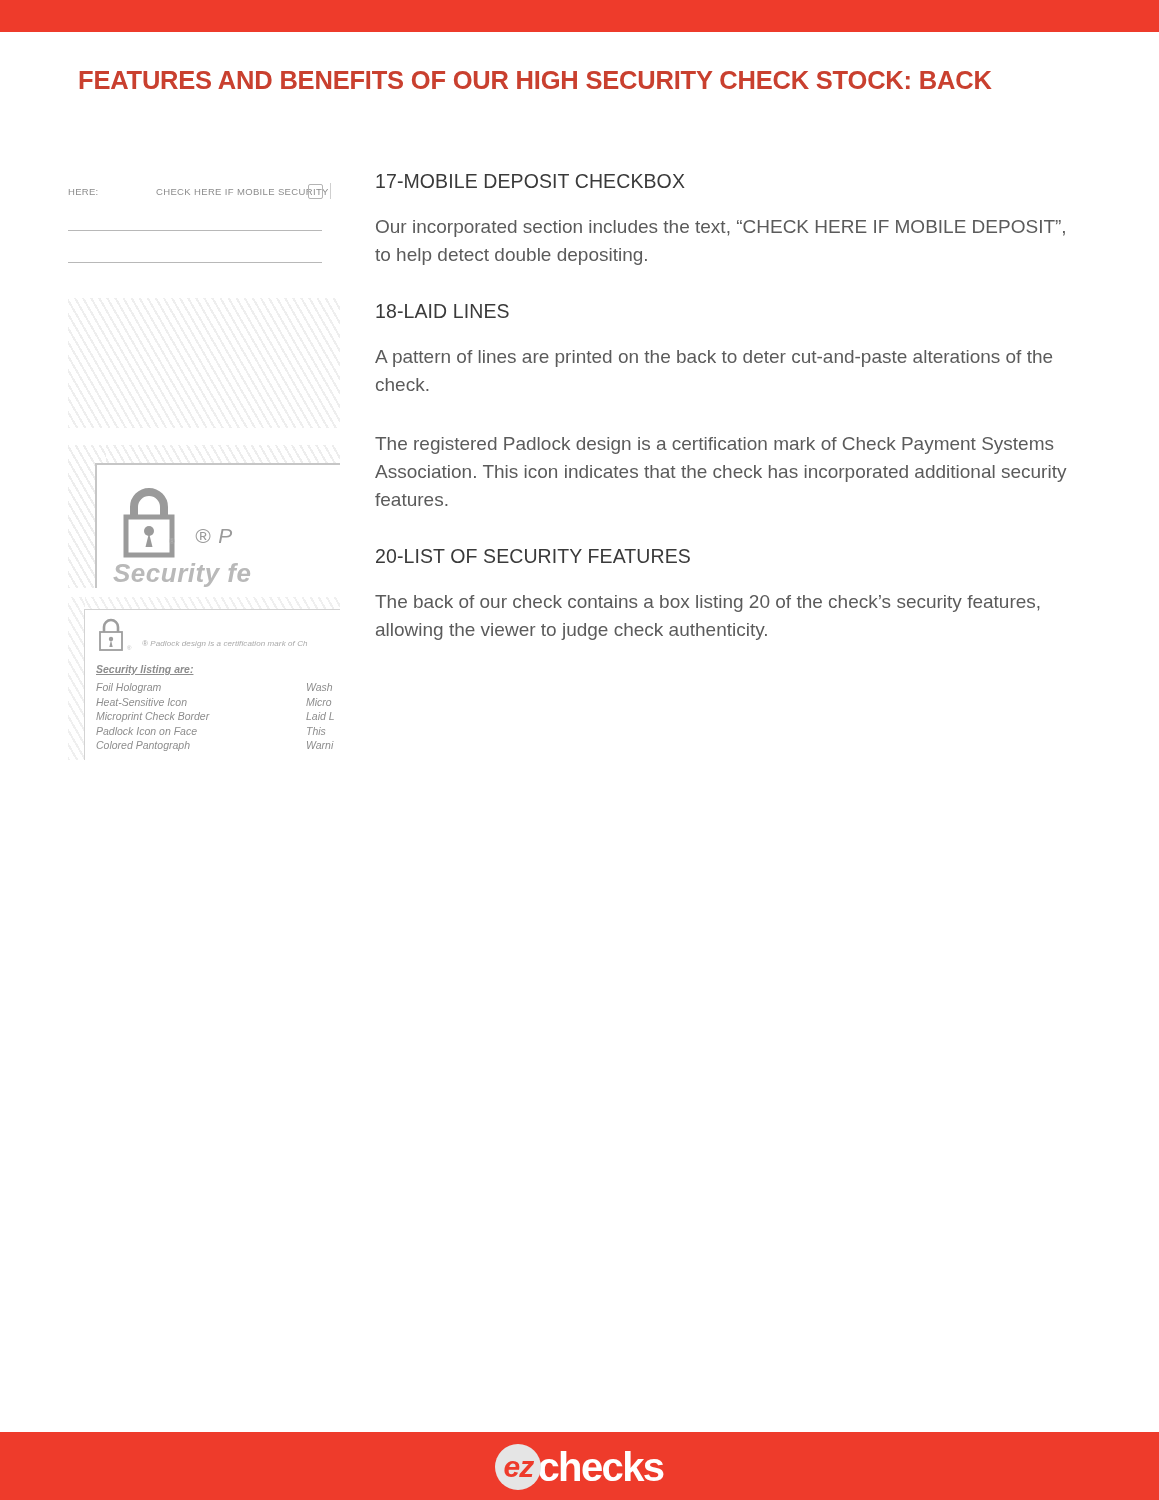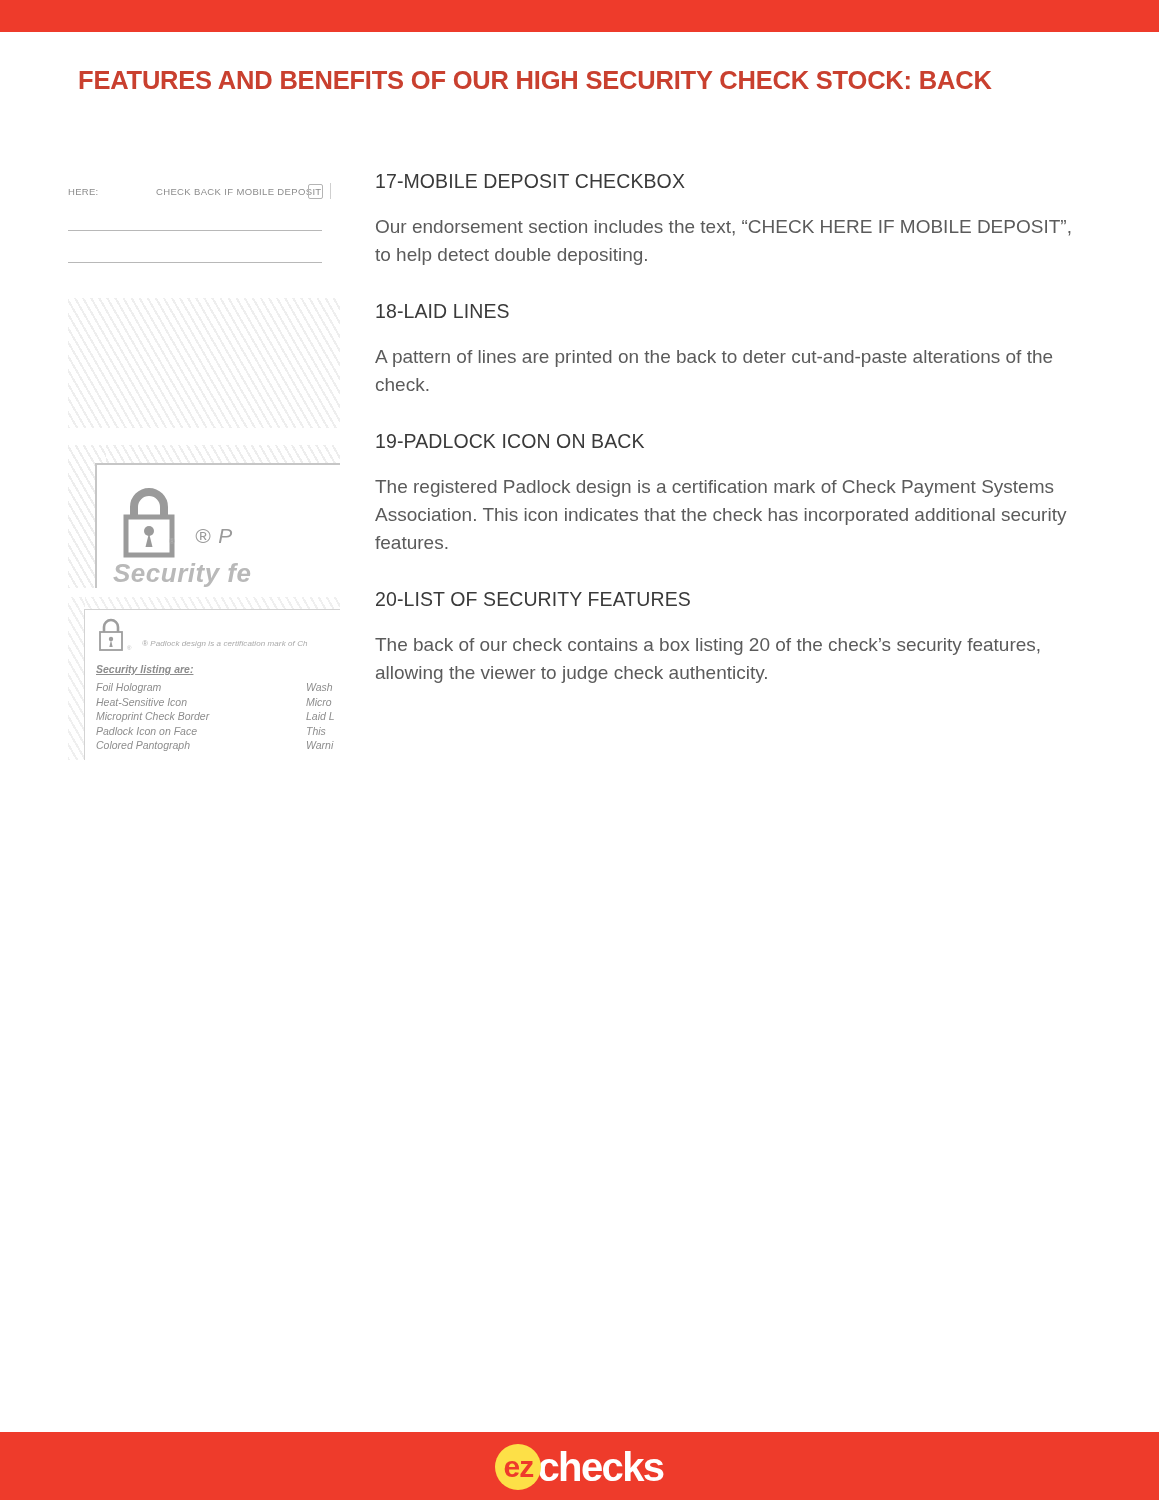--- a/index.html
+++ b/index.html
@@ -40,24 +40,25 @@
     width: 1159px;
     height: 48px;
     display: flex;
     align-items: center;
     justify-content: center;
   }
   .logo-mark {
     width: 46px;
     height: 46px;
     border-radius: 50%;
-    background: #fde047;
+    background: #e5e5e5;
     color: #ee3b2b;
     font-size: 30px;
     font-weight: bold;
+    font-style: italic;
     letter-spacing: -1px;
     display: flex;
     align-items: center;
     justify-content: center;
     line-height: 1;
     margin-right: -4px;
     z-index: 2;
     position: relative;
   }
   .logo-word {
@@ -328,21 +329,21 @@
 
 <div class="top-bar"></div>
 
 <div class="page-title">FEATURES AND BENEFITS OF OUR HIGH SECURITY CHECK STOCK: BACK</div>
 
 <div class="left-col">
 
   <div class="fig fig-endorse">
     <div class="endorse-row">
       <span class="endorse-here">HERE:</span>
-      <span class="endorse-mobile">CHECK BACK IF MOBILE DEPOSIT</span>
+      <span class="endorse-mobile">CHECK HERE IF MOBILE SECURITY</span>
       <span class="endorse-box"></span>
       <span class="endorse-tick"></span>
     </div>
     <div class="endorse-line l1"></div>
     <div class="endorse-line l2"></div>
   </div>
 
   <div class="fig fig-laid">
     <div class="laid-mask"></div>
   </div>
@@ -394,30 +395,29 @@
       <div>Warni</div>
     </div>
   </div>
 
 </div>
 
 <div class="right-col">
 
   <div>
     <div class="sec-heading">17-MOBILE DEPOSIT CHECKBOX</div>
-    <div class="sec-body">Our endorsement section includes the text, “CHECK HERE IF MOBILE DEPOSIT”, to help detect double depositing.</div>
+    <div class="sec-body">Our incorporated section includes the text, “CHECK HERE IF MOBILE DEPOSIT”, to help detect double depositing.</div>
   </div>
 
   <div>
     <div class="sec-heading">18-LAID LINES</div>
     <div class="sec-body gap-extra">A pattern of lines are printed on the back to deter cut-and-paste alterations of the check.</div>
   </div>
 
   <div>
-    <div class="sec-heading">19-PADLOCK ICON ON BACK</div>
     <div class="sec-body">The registered Padlock design is a certification mark of Check Payment Systems Association. This icon indicates that the check has incorporated additional security features.</div>
   </div>
 
   <div>
     <div class="sec-heading">20-LIST OF SECURITY FEATURES</div>
     <div class="sec-body">The back of our check contains a box listing 20 of the check’s security features, allowing the viewer to judge check authenticity.</div>
   </div>
 
 </div>
 

